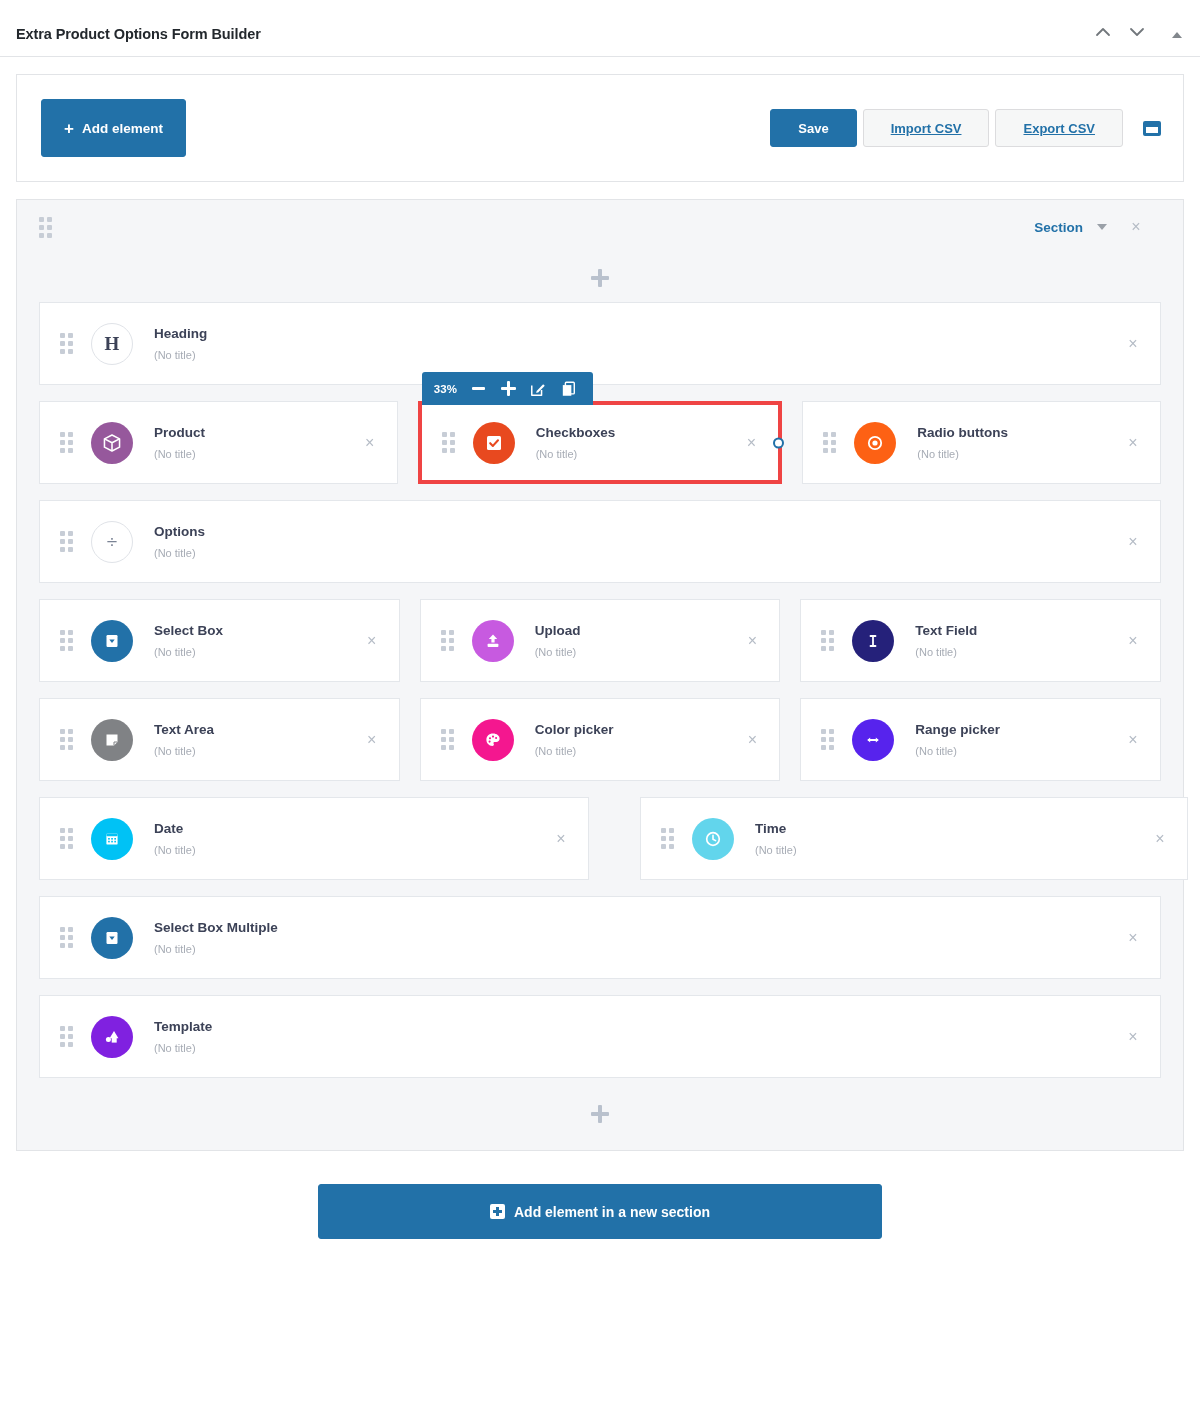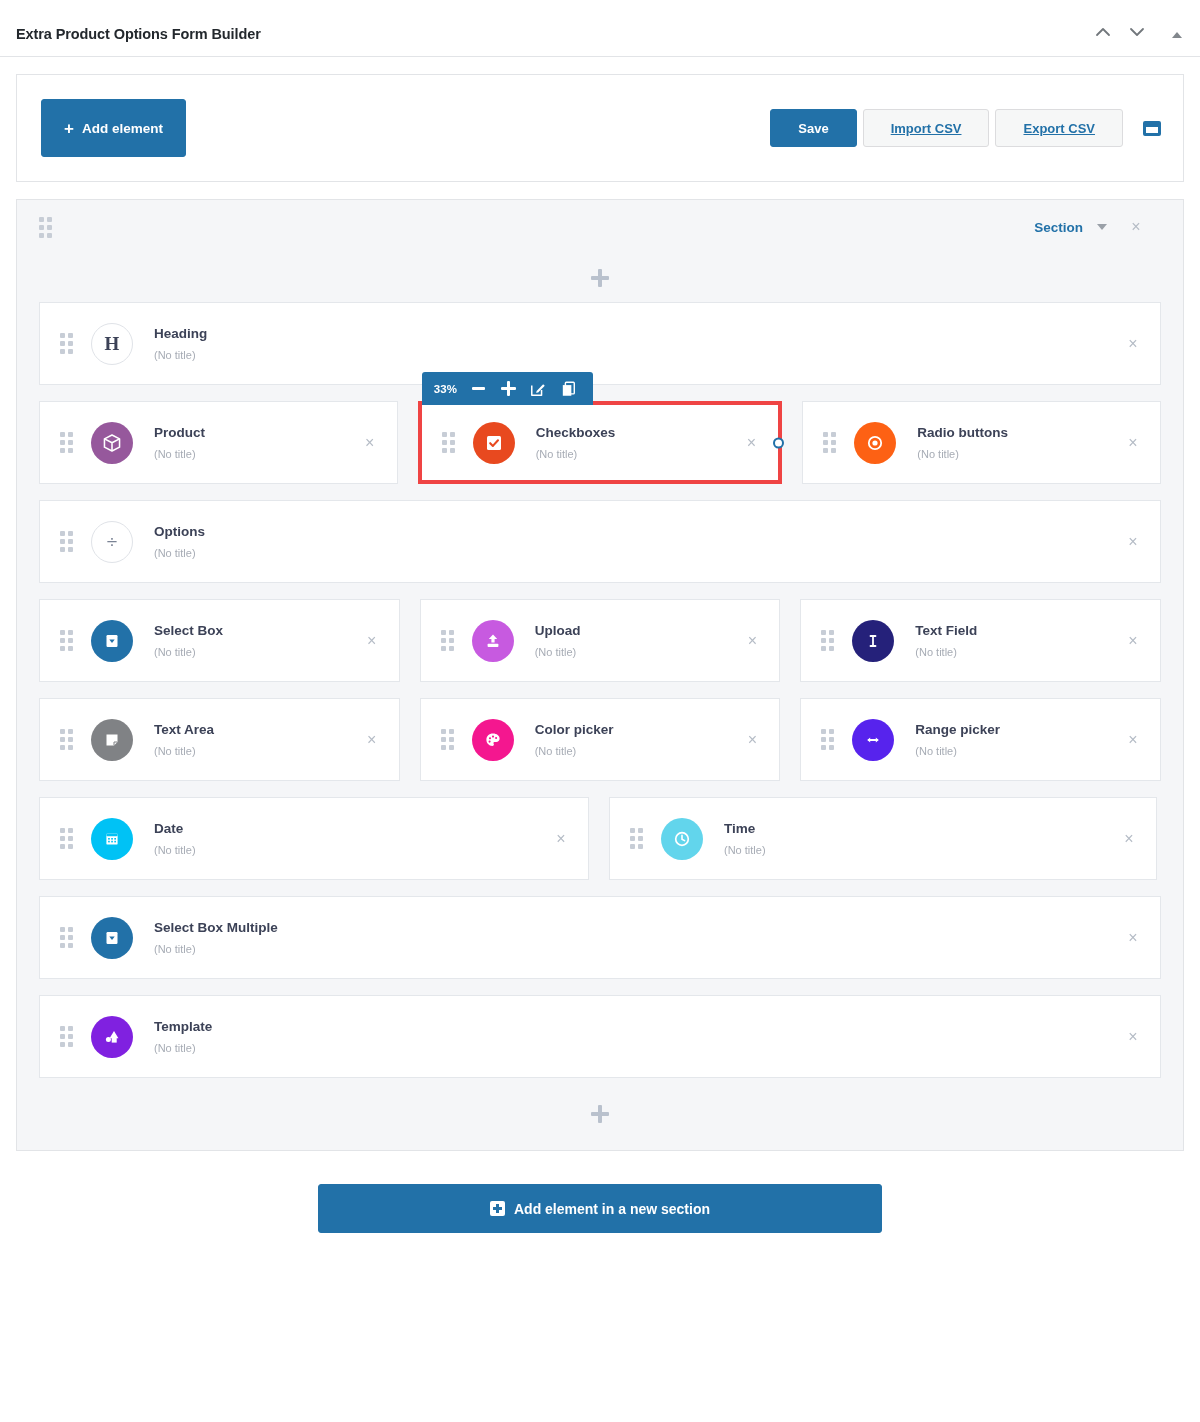--- a/index.html
+++ b/index.html
@@ -206,21 +206,21 @@
     height: 83px;
     display: flex;
     align-items: center;
     padding: 0 0 0 20px;
     position: relative;
     flex: 1 1 0;
     min-width: 0;
   }
   .el-card.w-full { flex: 1 1 100%; }
   .el-card.w-date { flex: 0 0 550px; }
-  .el-card.w-time { flex: 0 0 548px; }
+  .el-card.w-time { flex: 0 0 548px; margin-left: 31px; }
 
   .el-card .drag-handle { margin-right: 18px; }
 
   .el-icon {
     width: 42px; height: 42px;
     border-radius: 50%;
     display: flex; align-items: center; justify-content: center;
     flex: none;
     color: #fff;
   }
@@ -306,21 +306,21 @@
   .tb-plus::after { top:0; bottom:0; left:6px; width:3px; }
 
   
   .footer-wrap {
     padding: 33px 16px 0 16px;
     display: flex;
     justify-content: center;
   }
   .btn-new-section {
     width: 564px;
-    height: 49px;
+    height: 55px;
     background: #2271a8;
     border: 1px solid #2271a8;
     color: #fff;
     font-size: 14px;
     font-weight: bold;
     border-radius: 3px;
     display: flex;
     align-items: center;
     justify-content: center;
     gap: 9px;

